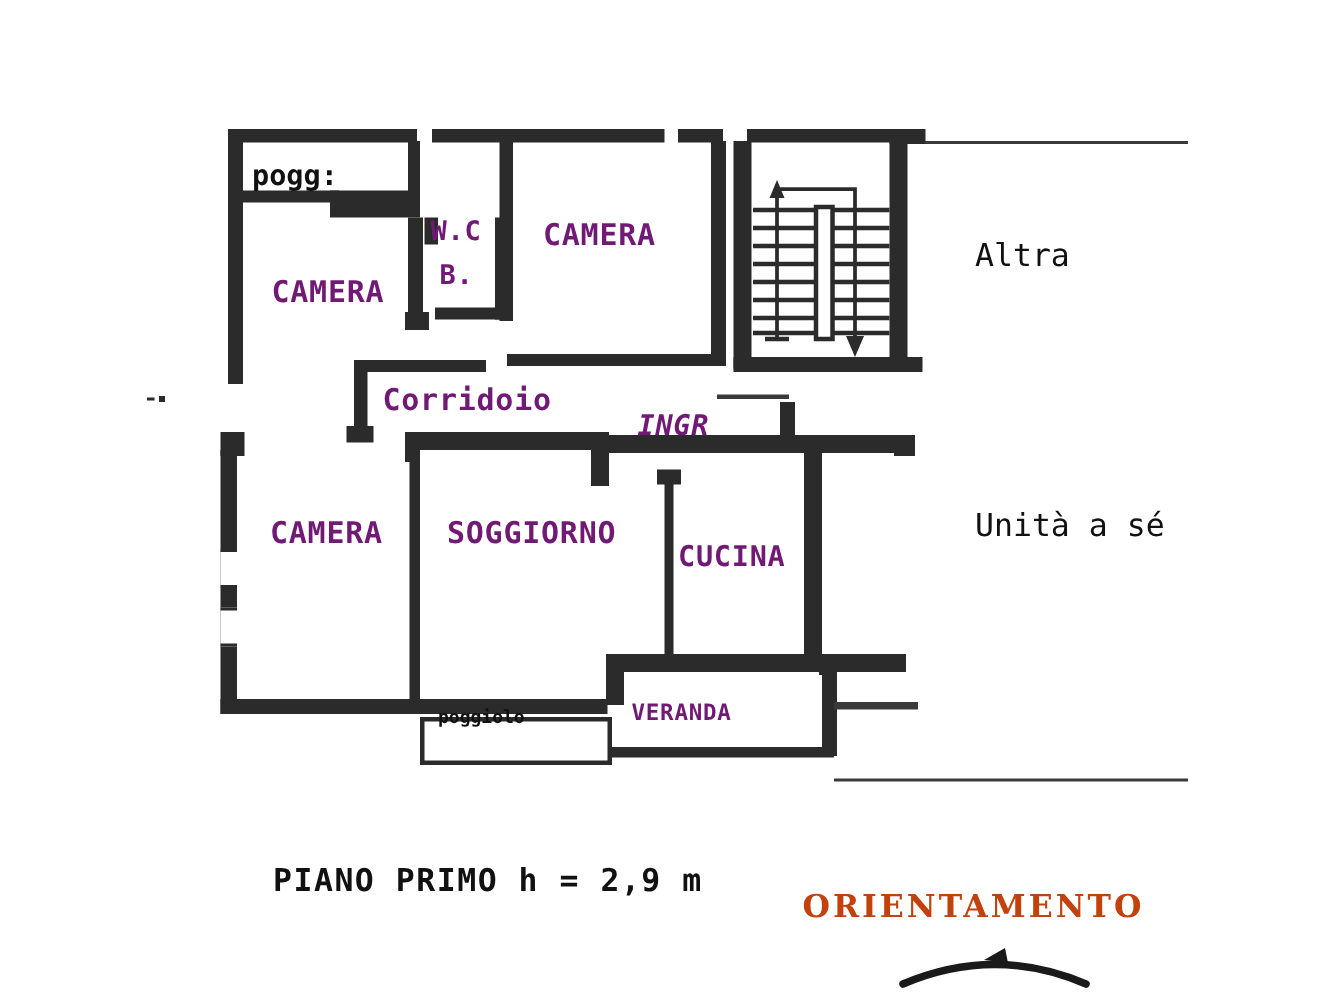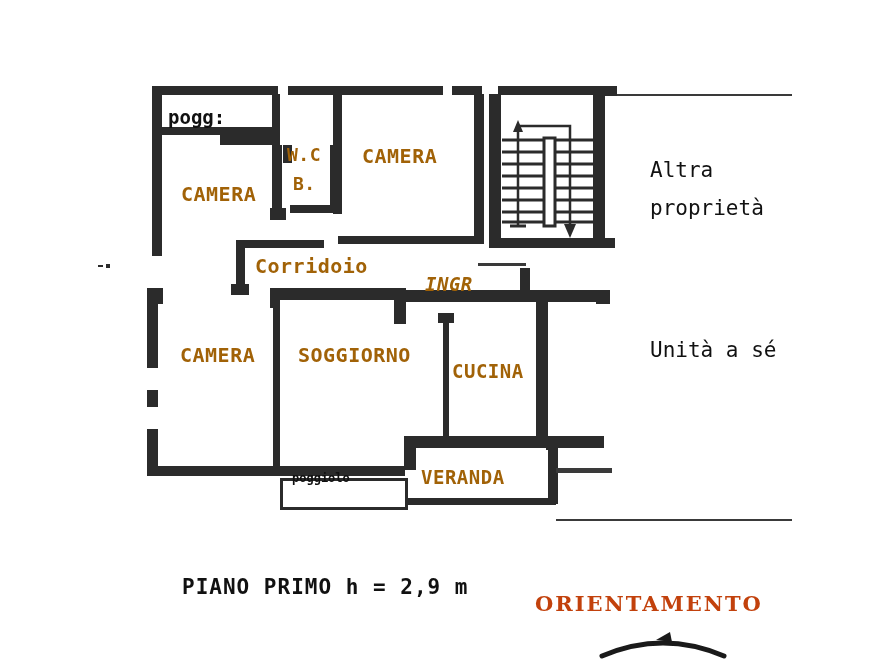--- a/index.html
+++ b/index.html
@@ -22,21 +22,21 @@
   .wall {
     position: absolute;
     background: #2b2b2b;
   }
   .thinline {
     position: absolute;
     background: #3a3a3a;
   }
   .room-label {
     position: absolute;
-    color: #a16207;
+    color: #701a75;
     font-family: "DejaVu Sans Mono", monospace;
     font-weight: bold;
     letter-spacing: 0.5px;
     white-space: nowrap;
     line-height: 1;
   }
   .note-label {
     position: absolute;
     color: #111111;
     font-family: "DejaVu Sans Mono", monospace;
@@ -221,26 +221,25 @@
   <div class="room-label" style="left:255px; top:256px; font-size:20px; font-weight:bold;">Corridoio</div>
 
   <div class="room-label" style="left:425px; top:275px; font-size:19px;font-style:italic;">INGR</div>
 
   <div class="room-label" style="left:180px; top:345px; font-size:20px;">CAMERA</div>
 
   <div class="room-label" style="left:298px; top:345px; font-size:20px;">SOGGIORNO</div>
 
   <div class="room-label" style="left:452px; top:362px; font-size:19px;text-align:right;">CUCINA</div>
 
-  <div class="room-label" style="left:421px; top:468px; font-size:19px;">VERANDA</div>
+  <div class="room-label" style="left:421px; top:468px; font-size:15px;">VERANDA</div>
 
   <div class="balcony-label" style="left:292px; top:472px; font-size:12px;">poggiolo</div>
 
   <div class="note-label" style="left:650px; top:156px; font-size:21px;">Altra</div>
-  <div class="note-label" style="left:650px; top:194px; font-size:21px;">proprietà</div>
 
   <div class="note-label" style="left:650px; top:336px; font-size:21px;">Unità a sé</div>
 
   <div class="caption" style="left:182px; top:575px; font-size:21px;">PIANO PRIMO h = 2,9 m</div>
 
   <div class="orient-title" style="left:535px; top:591px; font-size:21px;">ORIENTAMENTO</div>
 
   <svg style="position:absolute; left:598px; top:624px;" width="130" height="40" viewBox="0 0 130 40">
     <path d="M4 32 Q 65 6 126 32" fill="none" stroke="#1a1a1a" stroke-width="5" stroke-linecap="round"></path>
     <polygon points="72,8 58,16 74,18" fill="#1a1a1a"></polygon>

